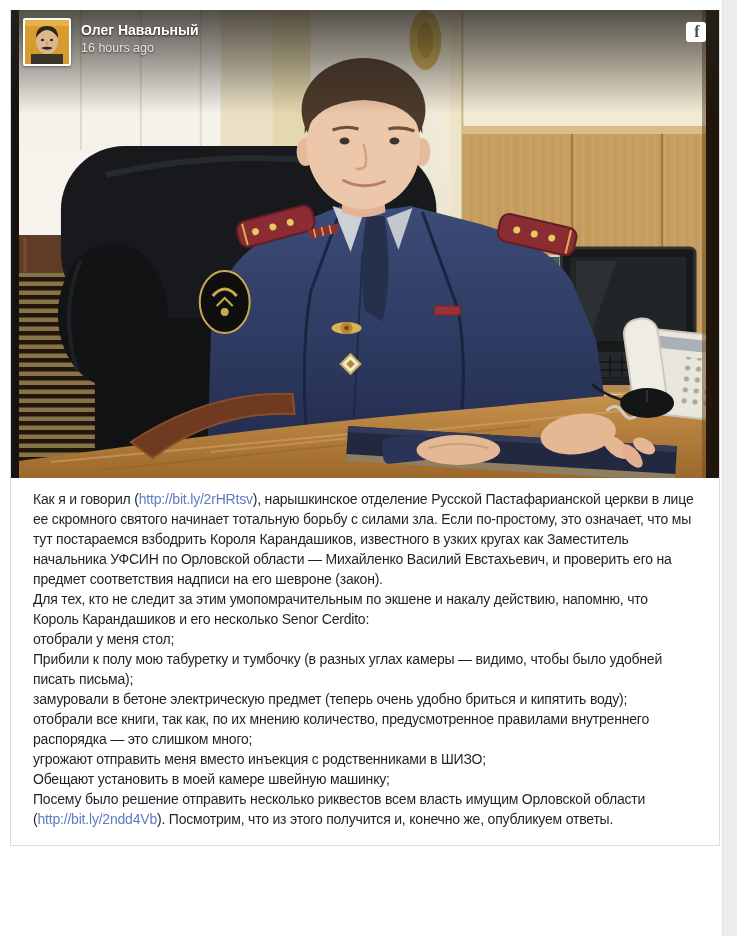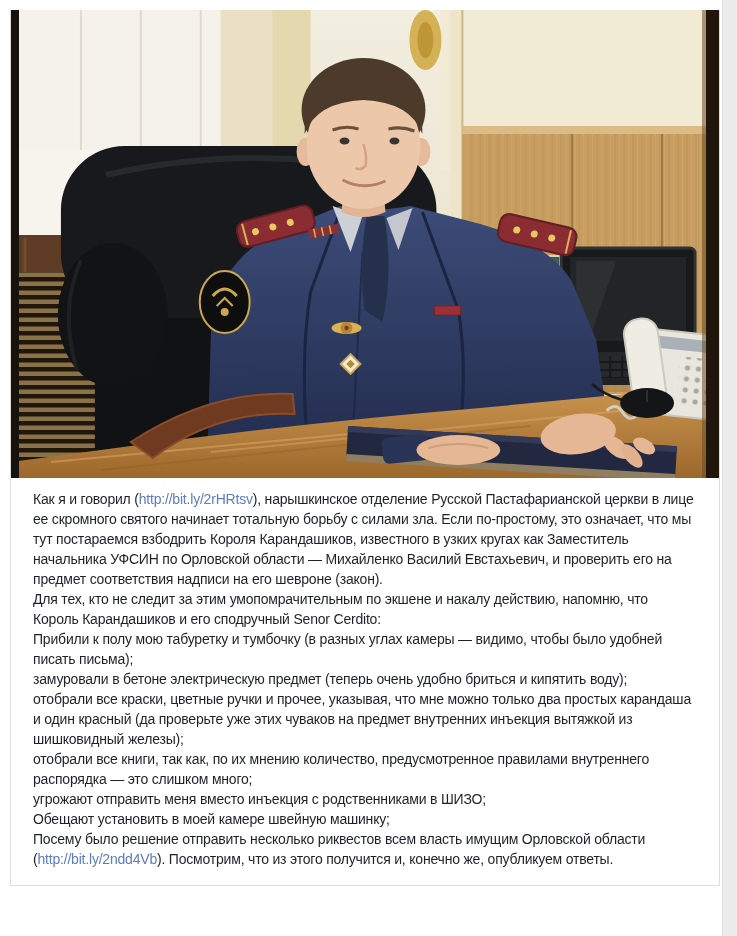--- a/index.html
+++ b/index.html
@@ -232,28 +232,48 @@
           <ellipse cx="606" cy="437" rx="16" ry="8" fill="#e6b795" transform="rotate(40 606 437)"></ellipse>
           <ellipse cx="622" cy="446" rx="14" ry="7" fill="#e2b08e" transform="rotate(50 622 446)"></ellipse>
           <ellipse cx="634" cy="436" rx="12" ry="7" fill="#e6b795" transform="rotate(30 634 436)"></ellipse>
         </g>
 
         <rect x="0" y="0" width="8" height="468" fill="#17120c"></rect>
         <rect x="692" y="0" width="6" height="468" fill="#6b4a24" opacity=".55"></rect>
         <rect x="696" y="0" width="13" height="468" fill="#20160c"></rect>
       </svg>
 
+      <div class="header-overlay">
+        <div class="avatar">
+          <svg width="44" height="44" viewBox="0 0 44 44">
+            <rect width="44" height="44" fill="#d89b2e"></rect>
+            <rect x="0" y="0" width="44" height="6" fill="#e8b24a"></rect>
+            <rect x="6" y="34" width="32" height="10" fill="#3a332a"></rect>
+            <ellipse cx="22" cy="21" rx="11" ry="13" fill="#dbb98c"></ellipse>
+            <path d="M11,18 Q11,6 22,6 Q33,6 33,18 Q28,10 22,10 Q16,10 11,18 Z" fill="#2b251d"></path>
+            <ellipse cx="17.5" cy="20" rx="1.6" ry="1.2" fill="#2b251d"></ellipse>
+            <ellipse cx="26.5" cy="20" rx="1.6" ry="1.2" fill="#2b251d"></ellipse>
+            <path d="M16,28 q6,3.5 12,0 q-6,-2.5 -12,0 Z" fill="#2b251d"></path>
+            <path d="M22,21 v4" stroke="#b3906a" stroke-width="1.2"></path>
+          </svg>
+        </div>
+        <div class="author">Олег Навальный</div>
+        <div class="timestamp">16 hours ago</div>
+        <div class="fb-badge">
+          <span>f</span>
+        </div>
+      </div>
     </div>
 
     <div class="post-text">
         <div class="para"><span>Как я и говорил (</span><a href="#" style="color: rgb(93, 124, 194);">http://bit.ly/2rHRtsv</a><span>), нарышкинское отделение Русской Пастафарианской церкви в лице ее скромного святого начинает тотальную борьбу с силами зла. Если по-простому, это означает, что мы тут постараемся взбодрить Короля Карандашиков, известного в узких кругах как Заместитель начальника УФСИН по Орловской области — Михайленко Василий Евстахьевич, и проверить его на предмет соответствия надписи на его шевроне (закон).</span></div>
-        <div class="para"><span>Для тех, кто не следит за этим умопомрачительным по экшене и накалу действию, напомню, что Король Карандашиков и его сподручный Senor Cerdito:</span></div>
+        <div class="para"><span>Для тех, кто не следит за этим умопомрачительным по экшене и накалу действию, напомню, что Король Карандашиков и его несколько Senor Cerdito:</span></div>
+        <div class="para"><span>отобрали у меня стол;</span></div>
         <div class="para"><span>Прибили к полу мою табуретку и тумбочку (в разных углах камеры — видимо, чтобы было удобней писать письма);</span></div>
         <div class="para"><span>замуровали в бетоне электрическую предмет (теперь очень удобно бриться и кипятить воду);</span></div>
-        <div class="para"><span>отобрали все краски, цветные ручки и прочее, указывая, что мне можно только два простых карандаша и один красный (да проверьте уже этих чуваков на предмет внутренних инъекция вытяжкой из шишковидный железы);</span></div>
         <div class="para"><span>отобрали все книги, так как, по их мнению количество, предусмотренное правилами внутреннего распорядка — это слишком много;</span></div>
         <div class="para"><span>угрожают отправить меня вместо инъекция с родственниками в ШИЗО;</span></div>
         <div class="para"><span>Обещают установить в моей камере швейную машинку;</span></div>
         <div class="para"><span>Посему было решение отправить несколько риквестов всем власть имущим Орловской области (</span><a href="#" style="color: rgb(93, 124, 194);">http://bit.ly/2ndd4Vb</a><span>). Посмотрим, что из этого получится и, конечно же, опубликуем ответы.</span></div>
       </div>
 
   </div>
 
   <div class="scroll-gutter"></div>
 </div>

